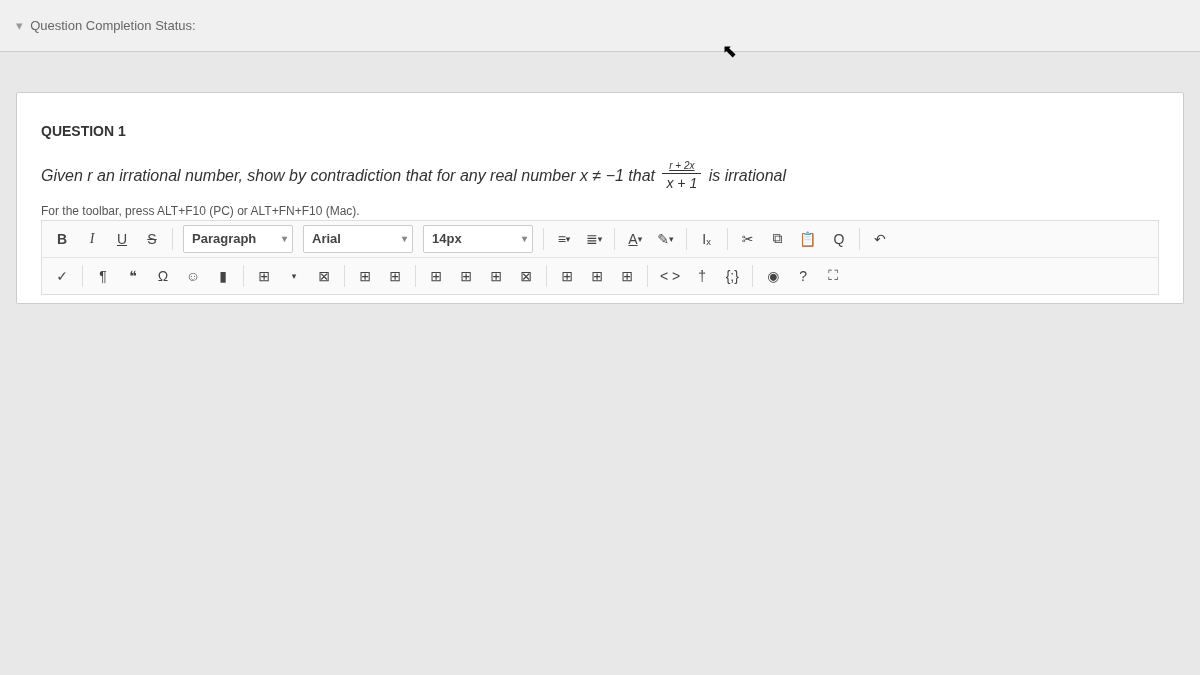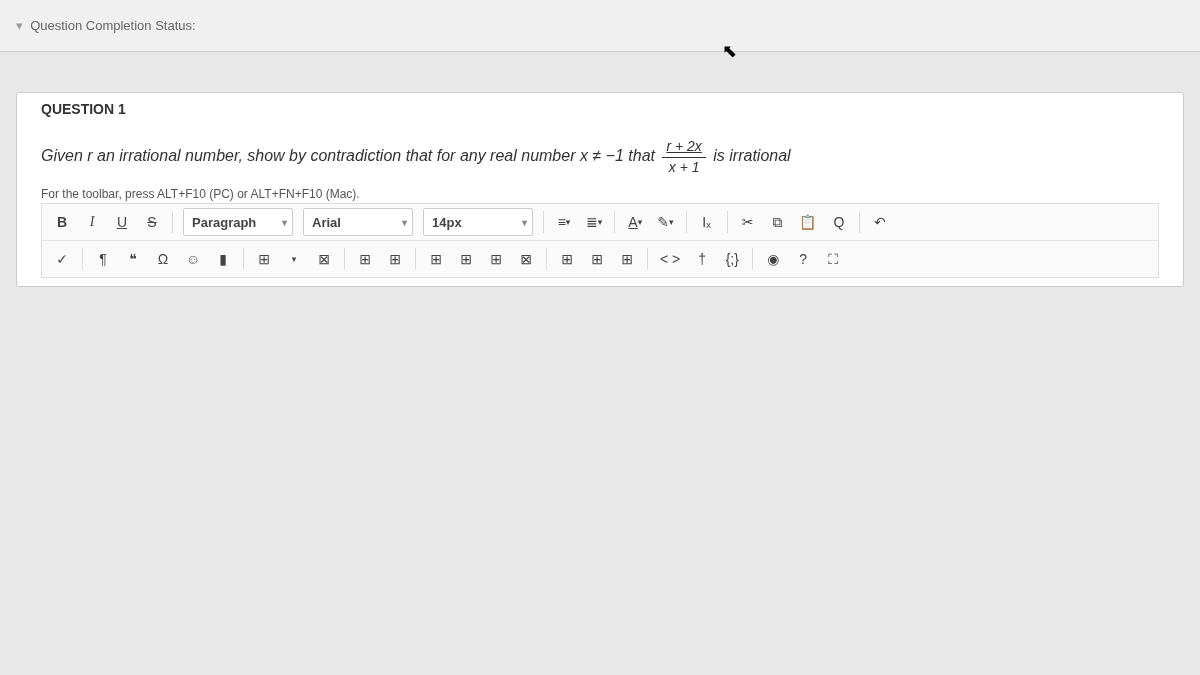--- a/index.html
+++ b/index.html
@@ -18,21 +18,21 @@
   }
   .status-bar .chevron {
     color: #999;
     margin-right: 4px;
   }
   .question-card {
     background: #fff;
     margin: 40px 16px 0 16px;
     border: 1px solid #ccc;
     border-radius: 2px;
-    padding: 8px 24px 8px 24px;
+    padding: 30px 24px 8px 24px;
   }
   .question-heading {
     font-size: 14px;
     font-weight: bold;
     color: #333;
     margin-bottom: 20px;
   }
   .question-body {
     font-size: 16px;
     font-style: italic;
@@ -50,21 +50,21 @@
   .fraction {
     display: inline-block;
     vertical-align: middle;
     text-align: center;
     margin: 0 3px;
     font-style: italic;
   }
   .fraction .num {
     border-bottom: 1px solid #333;
     padding: 0 4px;
-    font-size: 14px;
+    font-size: 10px;
     text-decoration: underline;
   }
   .fraction .den {
     padding: 0 4px;
     font-size: 14px;
   }
   .toolbar-hint {
     font-size: 12px;
     color: #555;
     margin-bottom: 2px;

